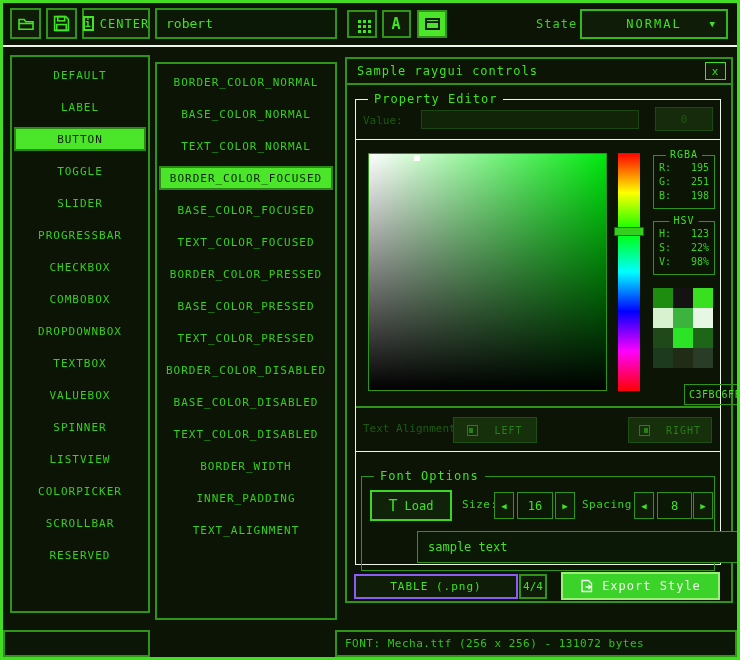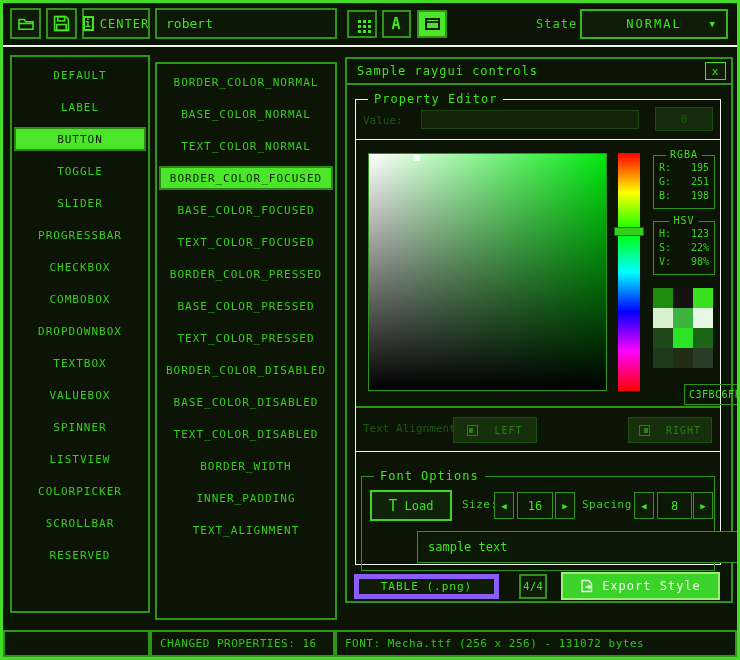--- a/index.html
+++ b/index.html
@@ -94,21 +94,21 @@
     gap:7px;font-size:12px;cursor:pointer;}
   .load-T{font-size:15px;}
   .spin-btn{position:absolute;top:15px;width:20px;height:27px;border:1px solid #2f9417;background:#0e1c08;
     color:#3fe51f;display:flex;align-items:center;justify-content:center;font-size:9px;cursor:pointer;}
   .spin-val{position:absolute;top:15px;height:27px;border:1px solid #2f9417;background:#0c1806;
     color:#3fe51f;display:flex;align-items:center;justify-content:center;font-size:12px;}
   .fo-label{position:absolute;top:21px;font-size:11px;color:#38d31d;letter-spacing:0.5px;}
   .sample-textbox{position:absolute;left:7px;top:54px;width:345px;height:32px;border:1px solid #2f9417;
     background:#0c1806;color:#3fe51f;display:flex;align-items:center;padding:0 10px;font-size:12px;margin-left:48px;}
   
-  .combo{position:absolute;left:7px;top:515px;width:145px;height:25px;border:5px solid #8b5cf6;
+  .combo{position:absolute;left:7px;top:515px;width:164px;height:25px;border:2px solid #8b5cf6;
     background:#0e1c08;color:#3fe51f;display:flex;align-items:center;justify-content:center;
     font-size:11px;letter-spacing:1px;cursor:pointer;}
   .pages{position:absolute;left:172px;top:515px;width:28px;height:25px;border:2px solid #2f9417;
     background:#0e1c08;color:#3fe51f;display:flex;align-items:center;justify-content:center;font-size:11px;}
   .export-btn{position:absolute;left:214px;top:513px;width:159px;height:28px;background:#3bd32a;
     border:2px solid #9bef76;color:#eefbe8;display:flex;align-items:center;justify-content:center;
     gap:8px;font-size:12px;letter-spacing:1px;cursor:pointer;}
   
   .status-cell{position:absolute;top:627px;height:27px;border:2px solid #2f9417;background:#0c1606;
     display:flex;align-items:center;padding:0 8px;font-size:11px;letter-spacing:0.5px;color:#2fc51a;}
@@ -318,16 +318,15 @@
     <div class="export-btn">
       <svg width="14" height="14" viewBox="0 0 14 14" fill="none" stroke="currentColor" stroke-width="1.4">
         <path d="M2 1.5 h6.5 l3 3 V12.5 H2 z"></path>
         <path d="M5.5 8 h5 M8.5 6 l2 2 -2 2"></path>
       </svg>
       <span>Export Style</span>
     </div>
   </div>
 
   <div class="status-cell" style="left:0;width:147px;"></div>
-  <div class="status-cell" style="left:147px;width:185px;">CHANGED PROPERTIES: 16</div>
   <div class="status-cell" style="left:332px;width:402px;">FONT: Mecha.ttf (256 x 256) - 131072 bytes</div>
 
 </div>
 
 </body></html>

